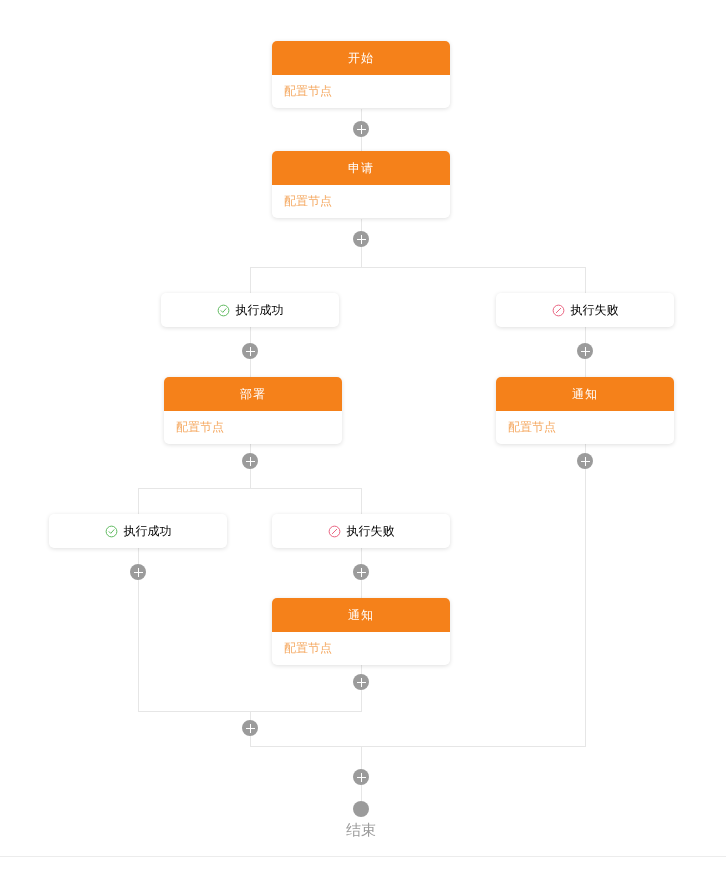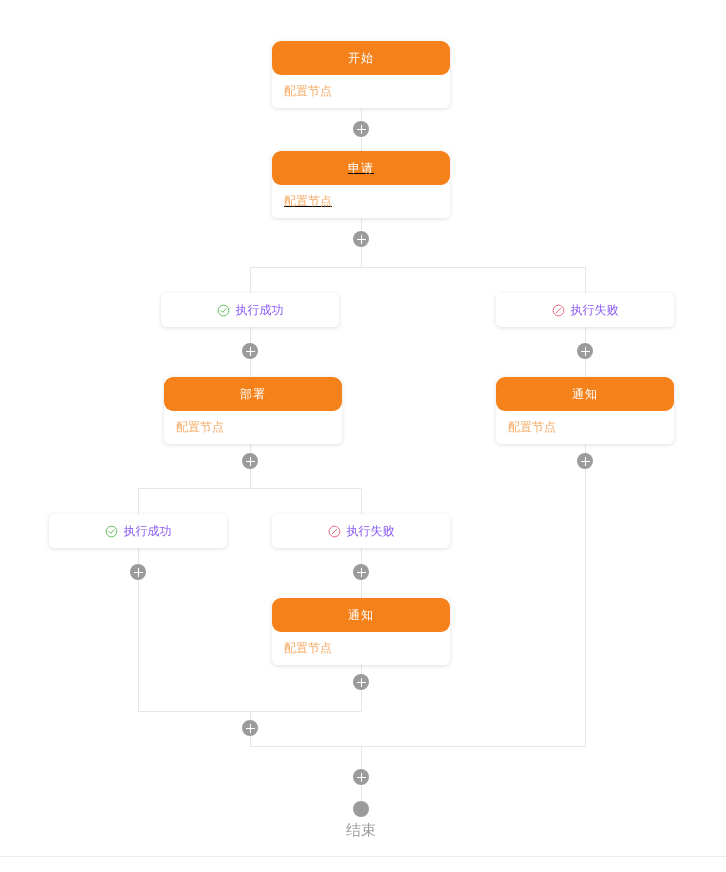--- a/index.html
+++ b/index.html
@@ -63,21 +63,20 @@
     cursor: pointer;
   }
   .node-header {
     height: 34px;
     line-height: 34px;
     background: #f5811a;
     color: #ffffff;
     font-size: 12px;
     text-align: center;
     letter-spacing: 1px;
-    border-radius: 9px;
   }
   .node-body {
     height: 33px;
     line-height: 33px;
     padding-left: 12px;
     font-size: 12px;
     color: #f5a962;
   }
 
   
@@ -86,21 +85,21 @@
     width: 178px;
     height: 34px;
     background: #ffffff;
     border-radius: 5px;
     box-shadow: 0 1px 4px rgba(0,0,0,0.13);
     display: flex;
     align-items: center;
     justify-content: center;
     gap: 6px;
     font-size: 12px;
-    color: #8b5cf6;
+    color: #000000;
     cursor: pointer;
   }
   .cond .ico { display: block; width: 13px; height: 13px; }
 
   
   .end-dot {
     position: absolute;
     width: 16px;
     height: 16px;
     border-radius: 50%;
@@ -160,21 +159,21 @@
 
   <div class="line v" style="left:585px; top:435px; height:311px;"></div>
 
   <div class="line v" style="left:361px; top:746px; height:55px;"></div>
 
   <div class="node" style="left:272px; top:41px;">
     <div class="node-header">开始</div>
     <div class="node-body">配置节点</div>
   </div>
 
-  <div class="node" style="left:272px; top:151px;text-decoration:underline;">
+  <div class="node" style="left:272px; top:151px;">
     <div class="node-header">申请</div>
     <div class="node-body">配置节点</div>
   </div>
 
   <div class="cond" style="left:161px; top:293px;">
     <span class="ico">
       <svg viewBox="0 0 16 16" width="13" height="13">
         <circle cx="8" cy="8" r="6.6" fill="none" stroke="#5cb85c" stroke-width="1.2"></circle>
         <path d="M5 8.2 L7.1 10.3 L11.1 5.8" fill="none" stroke="#5cb85c" stroke-width="1.2" stroke-linecap="round" stroke-linejoin="round"></path>
       </svg>

